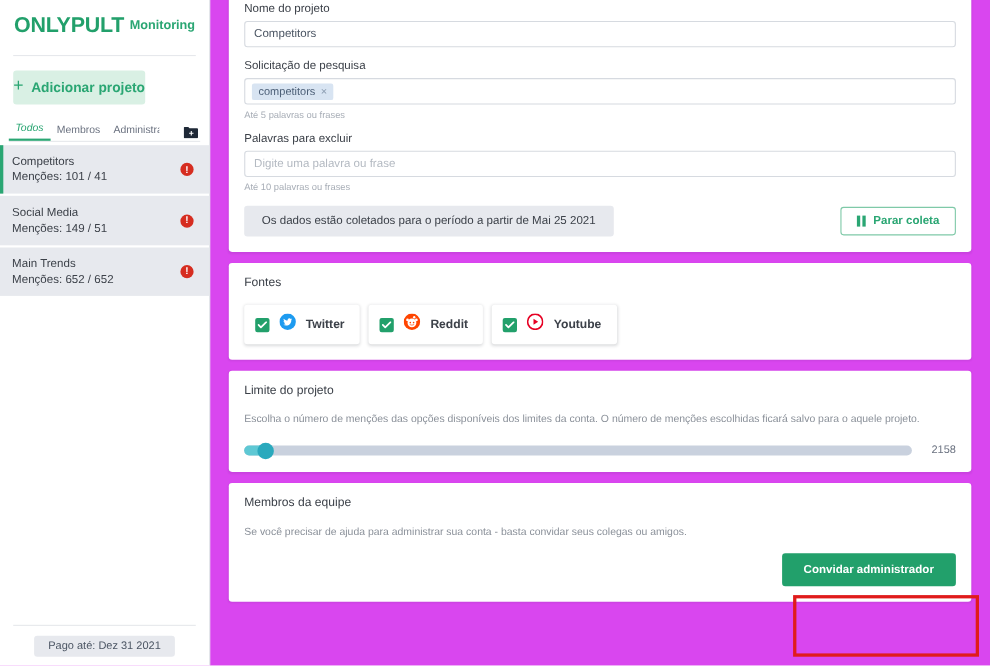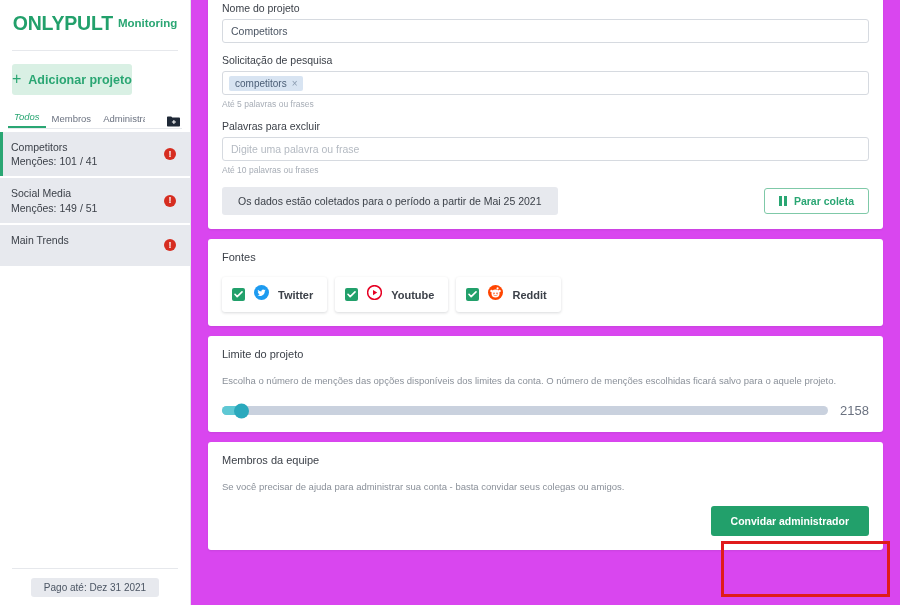--- a/index.html
+++ b/index.html
@@ -182,21 +182,21 @@
   }
   .slider-fill {
     position: absolute; left: 0; top: 0; bottom: 0; width: 22px;
     border-radius: 5px; background: #5ec8d4;
   }
   .slider-handle {
     position: absolute; left: 12px; top: 50%; transform: translateY(-50%);
     width: 15px; height: 15px; border-radius: 50%; background: #2aa9bd;
     cursor: pointer;
   }
-  .slider-value { font-size: 13px; color: #6b7280; min-width: 28px; text-align: right; }
+  .slider-value { font-size: 10px; color: #6b7280; min-width: 28px; text-align: right; }
 
   .invite-row { display: flex; justify-content: flex-end; margin-top: 12px; position: relative; }
   .invite-btn {
     background: #22a06b; border: none; border-radius: 3px;
     color: #fff; font-family: Liberation Sans, sans-serif; font-size: 10.5px; font-weight: 700;
     padding: 9px 20px; cursor: pointer;
   }
   .highlight-box {
     position: absolute;
     border: 3px solid #e01b1b;
@@ -239,20 +239,21 @@
         <div class="project-mentions">Menções: 101 / 41</div>
         <span class="alert-icon">!</span>
       </div>
       <div class="project-item">
         <div class="project-name">Social Media</div>
         <div class="project-mentions">Menções: 149 / 51</div>
         <span class="alert-icon">!</span>
       </div>
       <div class="project-item">
         <div class="project-name">Main Trends</div>
+        <div class="project-mentions">Menções: 652 / 652</div>
         <span class="alert-icon">!</span>
       </div>
     </div>
 
     <div class="paid-until">
       <div class="divider"></div>
       <span class="paid-badge">Pago até: Dez 31 2021</span>
     </div>
   </aside>
 
@@ -301,35 +302,20 @@
                 <path d="M1 3.3 3.2 5.6 8 .9" stroke="#fff" stroke-width="1.6" fill="none" stroke-linecap="round" stroke-linejoin="round"></path>
               </svg>
           </span>
           <span>
             <svg width="15" height="15" viewBox="0 0 24 24">
               <circle cx="12" cy="12" r="12" fill="#1d9bf0"></circle>
               <path d="M18.6 8.3c-.5.2-1 .4-1.5.4.6-.3 1-.9 1.2-1.5-.5.3-1.1.5-1.7.7-.5-.5-1.2-.9-2-.9-1.5 0-2.7 1.2-2.7 2.7 0 .2 0 .4.1.6-2.3-.1-4.3-1.2-5.6-2.8-.2.4-.4.9-.4 1.4 0 .9.5 1.7 1.2 2.2-.4 0-.9-.1-1.2-.3 0 1.3.9 2.4 2.2 2.6-.2.1-.5.1-.7.1-.2 0-.3 0-.5-.1.3 1.1 1.3 1.9 2.5 1.9-.9.7-2.1 1.1-3.3 1.1h-.6c1.2.8 2.6 1.2 4.1 1.2 4.9 0 7.6-4.1 7.6-7.6v-.4c.5-.3 1-.8 1.3-1.3z" fill="#fff"></path>
             </svg>
           </span>
           <span class="source-name">Twitter</span>
-        </div>
-
-        <div class="source-chip">
-          <span class="chk">
-            <svg width="9" height="7" viewBox="0 0 9 7">
-                <path d="M1 3.3 3.2 5.6 8 .9" stroke="#fff" stroke-width="1.6" fill="none" stroke-linecap="round" stroke-linejoin="round"></path>
-              </svg>
-          </span>
-          <span>
-            <svg width="15" height="15" viewBox="0 0 24 24">
-              <circle cx="12" cy="12" r="11" fill="#fff" stroke="#e60023" stroke-width="2.4"></circle>
-              <path d="M9.6 7.8 16.4 12l-6.8 4.2z" fill="#e60023"></path>
-            </svg>
-          </span>
-          <span class="source-name">Youtube</span>
         </div>
 
         <div class="source-chip">
           <span class="chk">
             <svg width="9" height="7" viewBox="0 0 9 7">
                 <path d="M1 3.3 3.2 5.6 8 .9" stroke="#fff" stroke-width="1.6" fill="none" stroke-linecap="round" stroke-linejoin="round"></path>
               </svg>
           </span>
           <span>
             <svg width="15" height="15" viewBox="0 0 24 24">
@@ -339,20 +325,35 @@
               <circle cx="14.4" cy="13.2" r="1.2" fill="#ff4500"></circle>
               <path d="M9.2 16.1c1.6 1.1 4 1.1 5.6 0" stroke="#ff4500" stroke-width="1" fill="none" stroke-linecap="round"></path>
               <circle cx="18.4" cy="9.4" r="2" fill="#fff"></circle>
               <circle cx="5.6" cy="9.4" r="2" fill="#fff"></circle>
               <circle cx="15.3" cy="5.4" r="1.7" fill="#fff"></circle>
             </svg>
           </span>
           <span class="source-name">Reddit</span>
         </div>
 
+        <div class="source-chip">
+          <span class="chk">
+            <svg width="9" height="7" viewBox="0 0 9 7">
+                <path d="M1 3.3 3.2 5.6 8 .9" stroke="#fff" stroke-width="1.6" fill="none" stroke-linecap="round" stroke-linejoin="round"></path>
+              </svg>
+          </span>
+          <span>
+            <svg width="15" height="15" viewBox="0 0 24 24">
+              <circle cx="12" cy="12" r="11" fill="#fff" stroke="#e60023" stroke-width="2.4"></circle>
+              <path d="M9.6 7.8 16.4 12l-6.8 4.2z" fill="#e60023"></path>
+            </svg>
+          </span>
+          <span class="source-name">Youtube</span>
+        </div>
+
       </div>
     </section>
 
     <section class="card">
       <div class="section-title">Limite do projeto</div>
       <div class="desc">Escolha o número de menções das opções disponíveis dos limites da conta. O número de menções escolhidas ficará salvo para o aquele projeto.</div>
       <div class="slider-row">
         <div class="slider-track">
           <div class="slider-fill"></div>
           <div class="slider-handle"></div>

